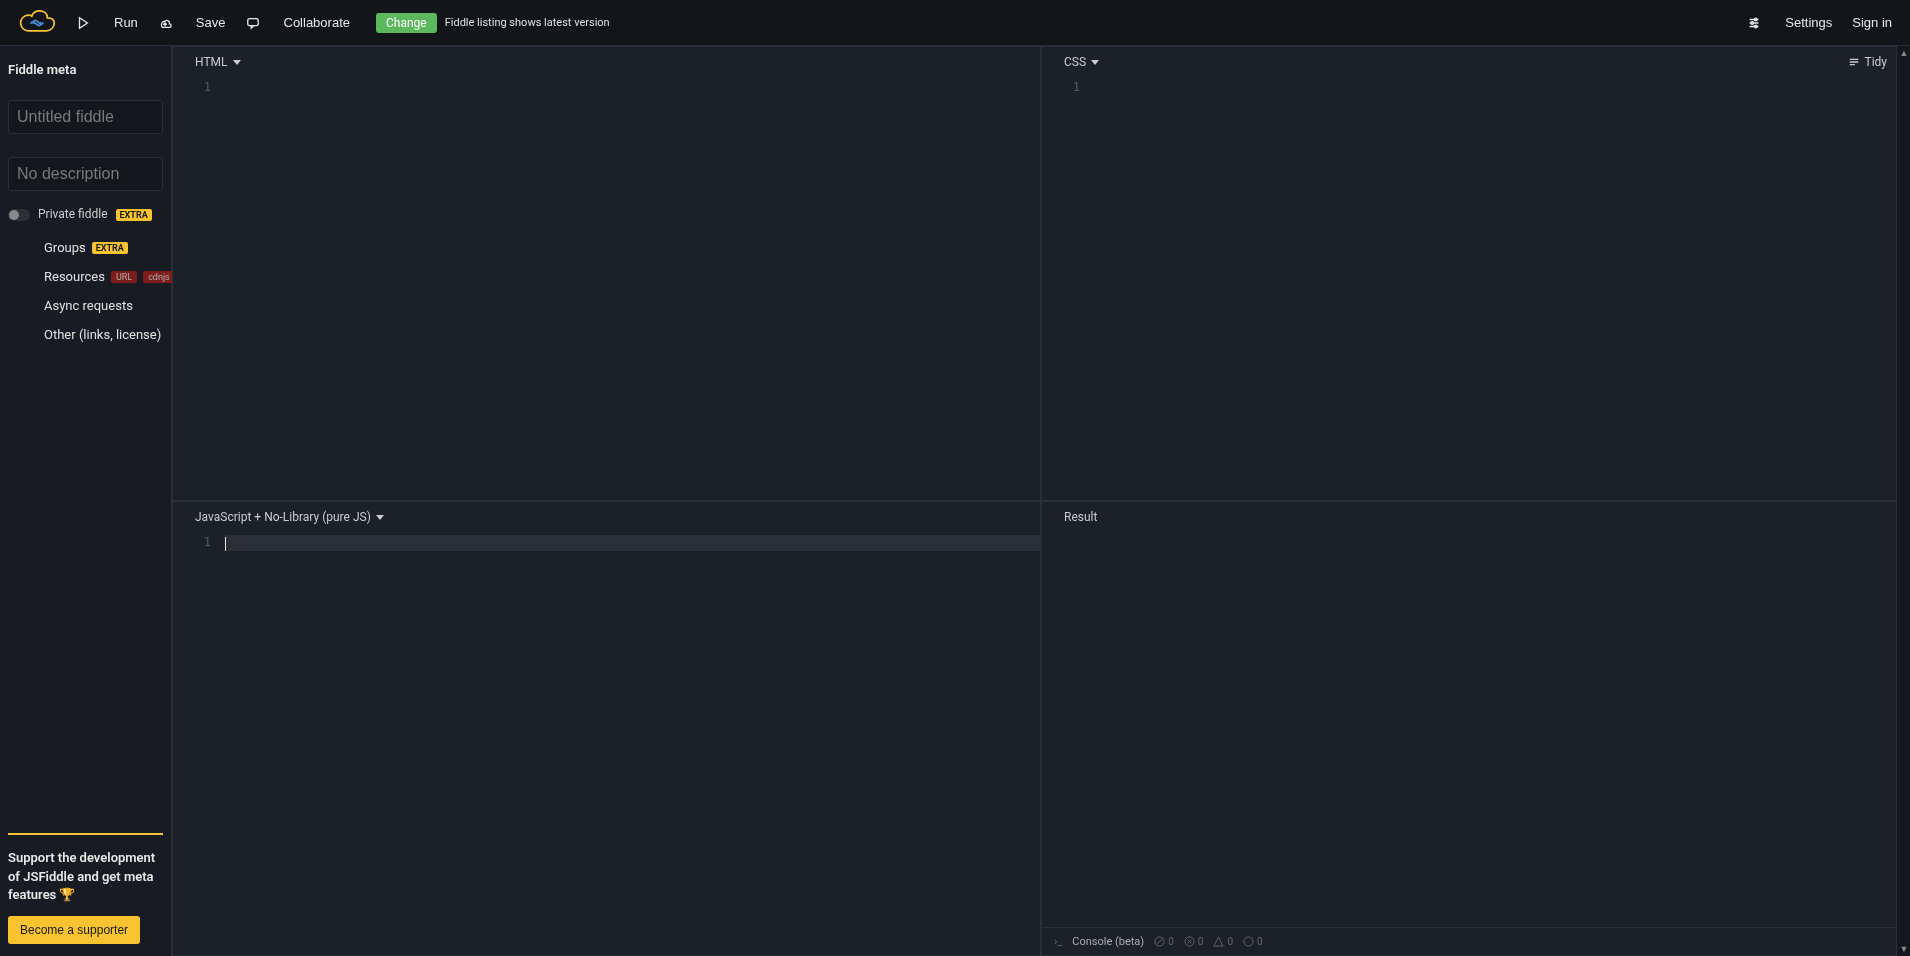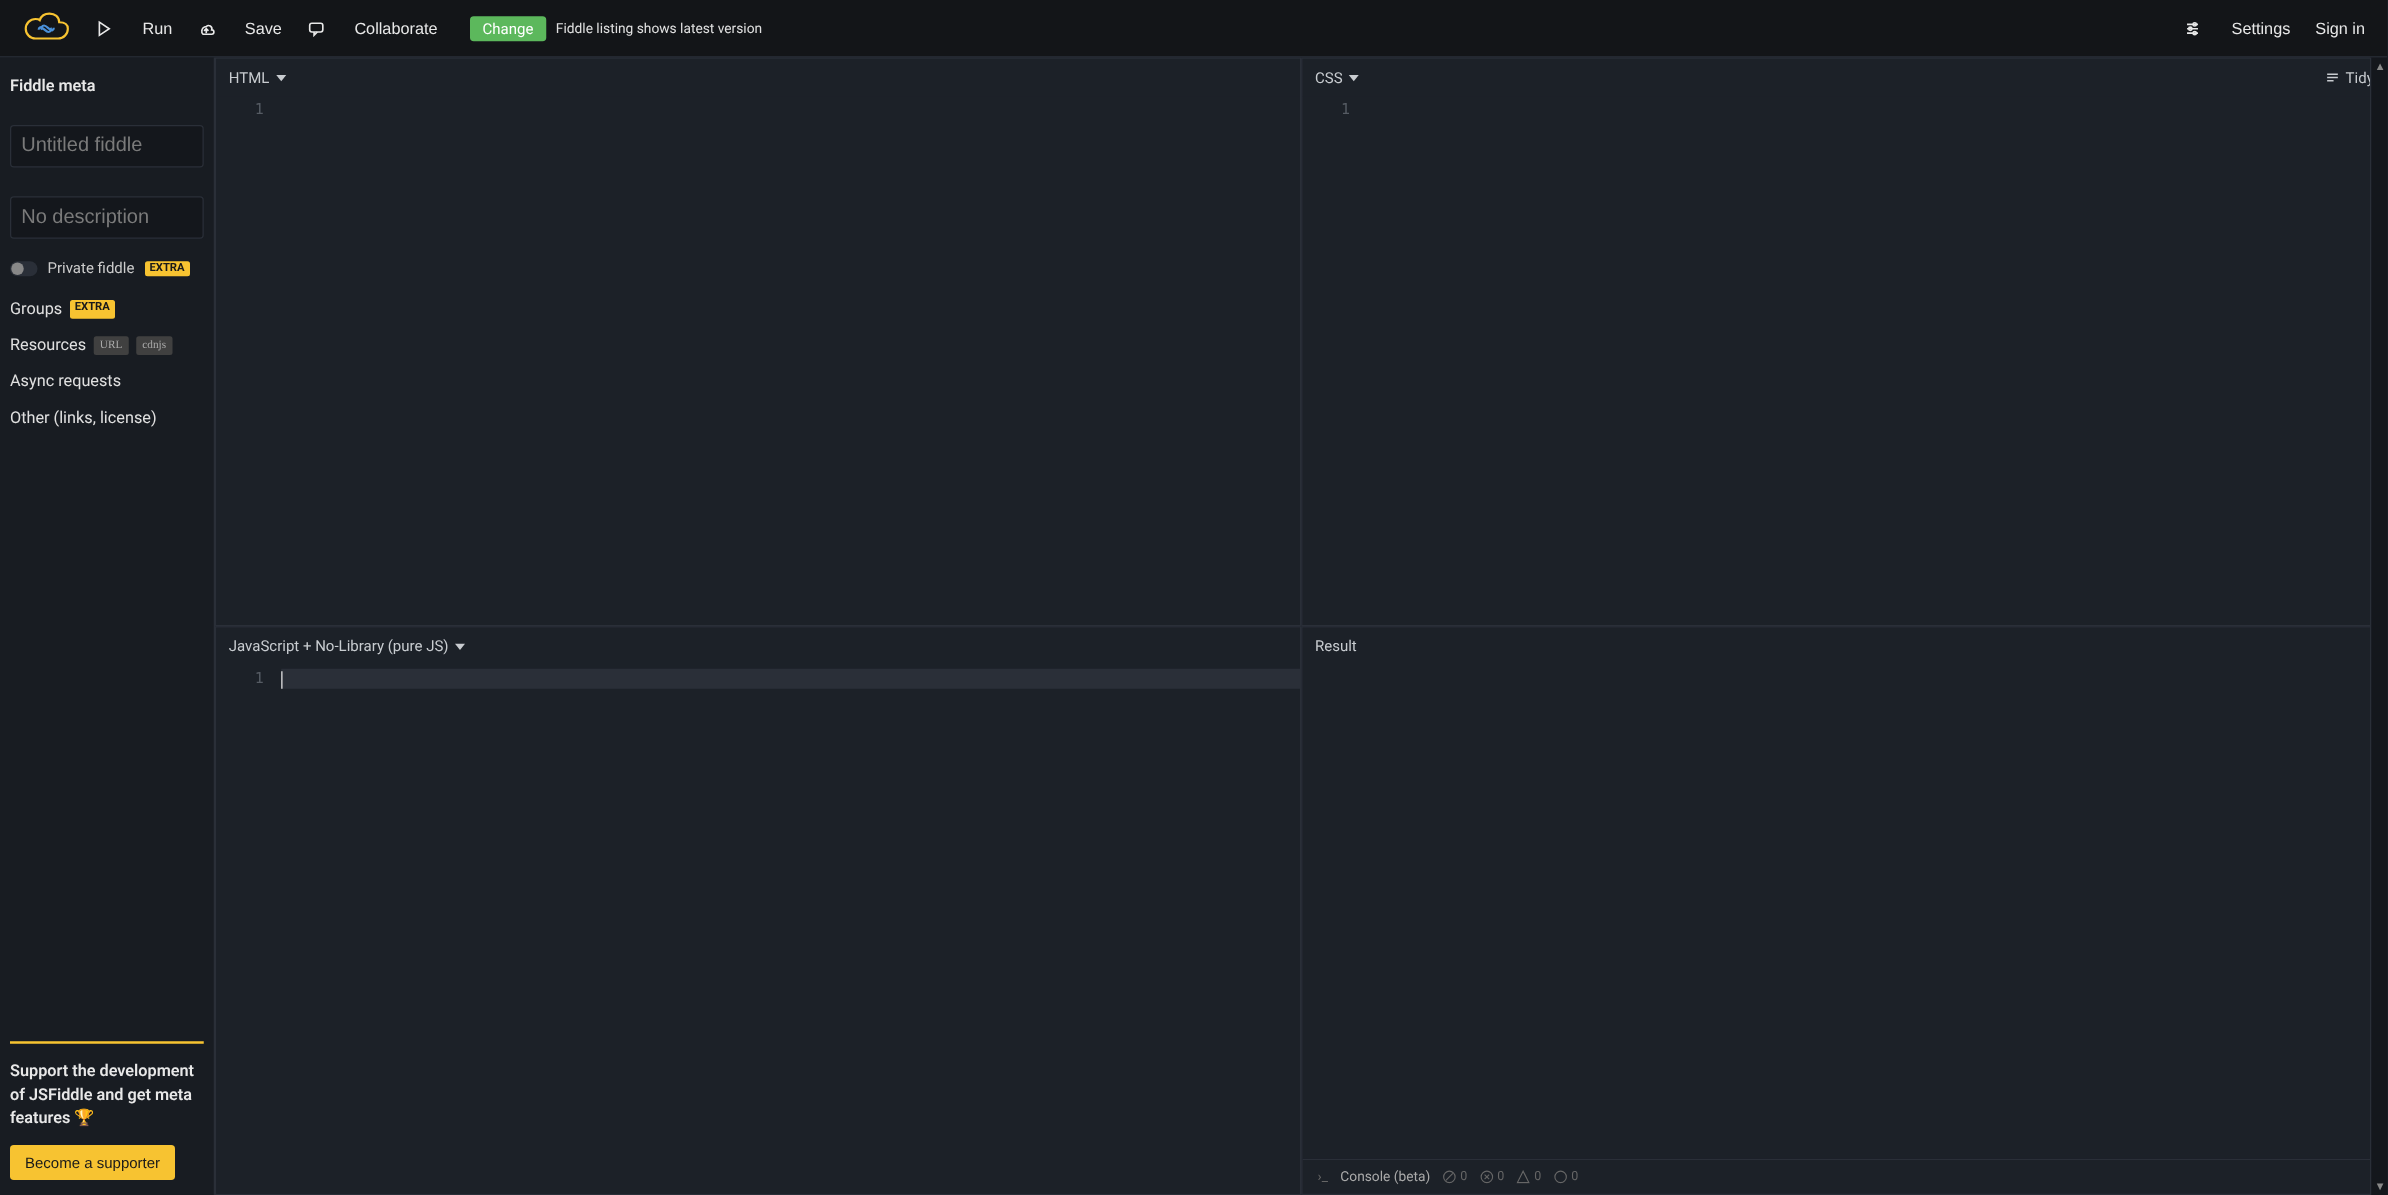--- a/index.html
+++ b/index.html
@@ -111,34 +111,35 @@
 .toggle-label { font-size: 12px; color: #ccc; }
 .badge-extra {
   background: #f7c331;
   color: #1a1a1a;
   font-size: 9px;
   font-weight: 700;
   padding: 1px 4px;
   border-radius: 2px;
 }
 .badge-mini {
-  background: #404040;
+  background: #7f1d1d;
   color: #aaa;
   font-size: 9px;
   padding: 1px 5px;
   border-radius: 2px;
-  font-family: Liberation Serif, serif;
 }
 .sidebar-item {
   display: flex;
+  align-items: center;
   gap: 6px;
   padding: 7px 0;
   font-size: 13px;
   color: #e0e0e0;
   cursor: pointer;
+  margin-left: 36px;
 }
 .sidebar-footer {
   margin-top: auto;
   border-top: 2px solid #f7c331;
   padding-top: 14px;
 }
 .support-text {
   font-size: 13px;
   font-weight: 600;
   color: #e8e8e8;
@@ -165,21 +166,21 @@
   border: 1px solid #2a2f38;
   position: relative;
   display: flex;
   flex-direction: column;
   overflow: hidden;
 }
 .pane-header {
   height: 30px;
   display: flex;
   align-items: center;
-  padding: 0 10px;
+  padding: 0 22px;
   font-size: 12px;
   color: #c8ccd0;
   background: #1c2128;
 }
 .pane-label { display: flex; align-items: center; gap: 3px; cursor: pointer; }
 .dropdown-caret {
   display: inline-block;
   width: 0; height: 0;
   border-left: 4px solid transparent;
   border-right: 4px solid transparent;

